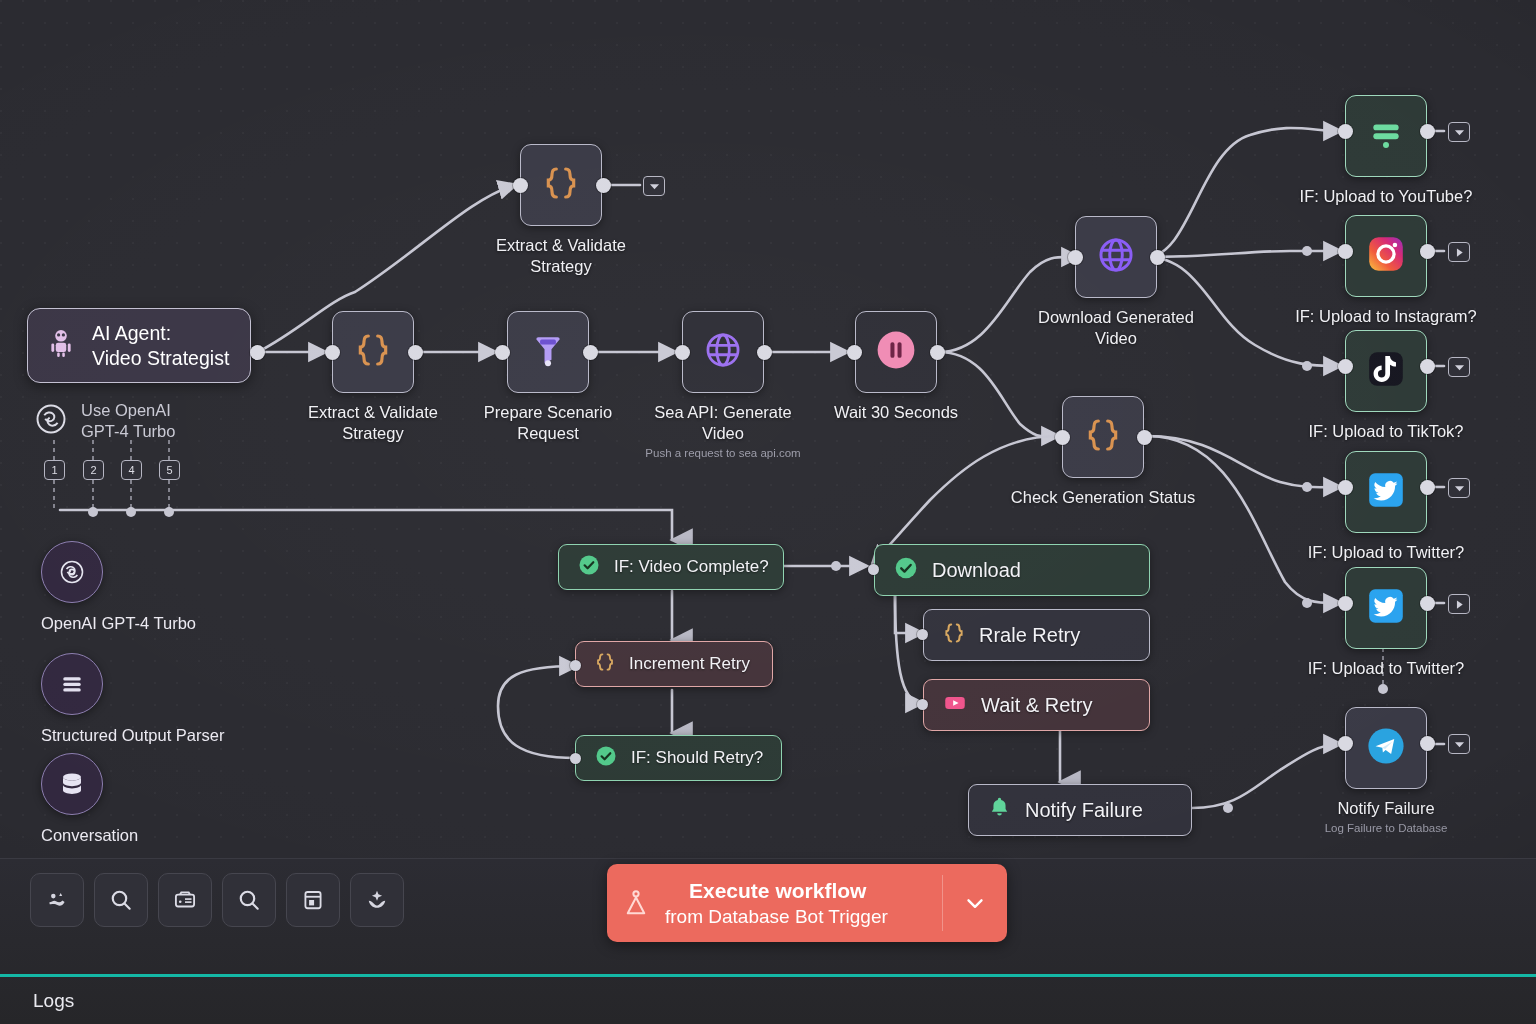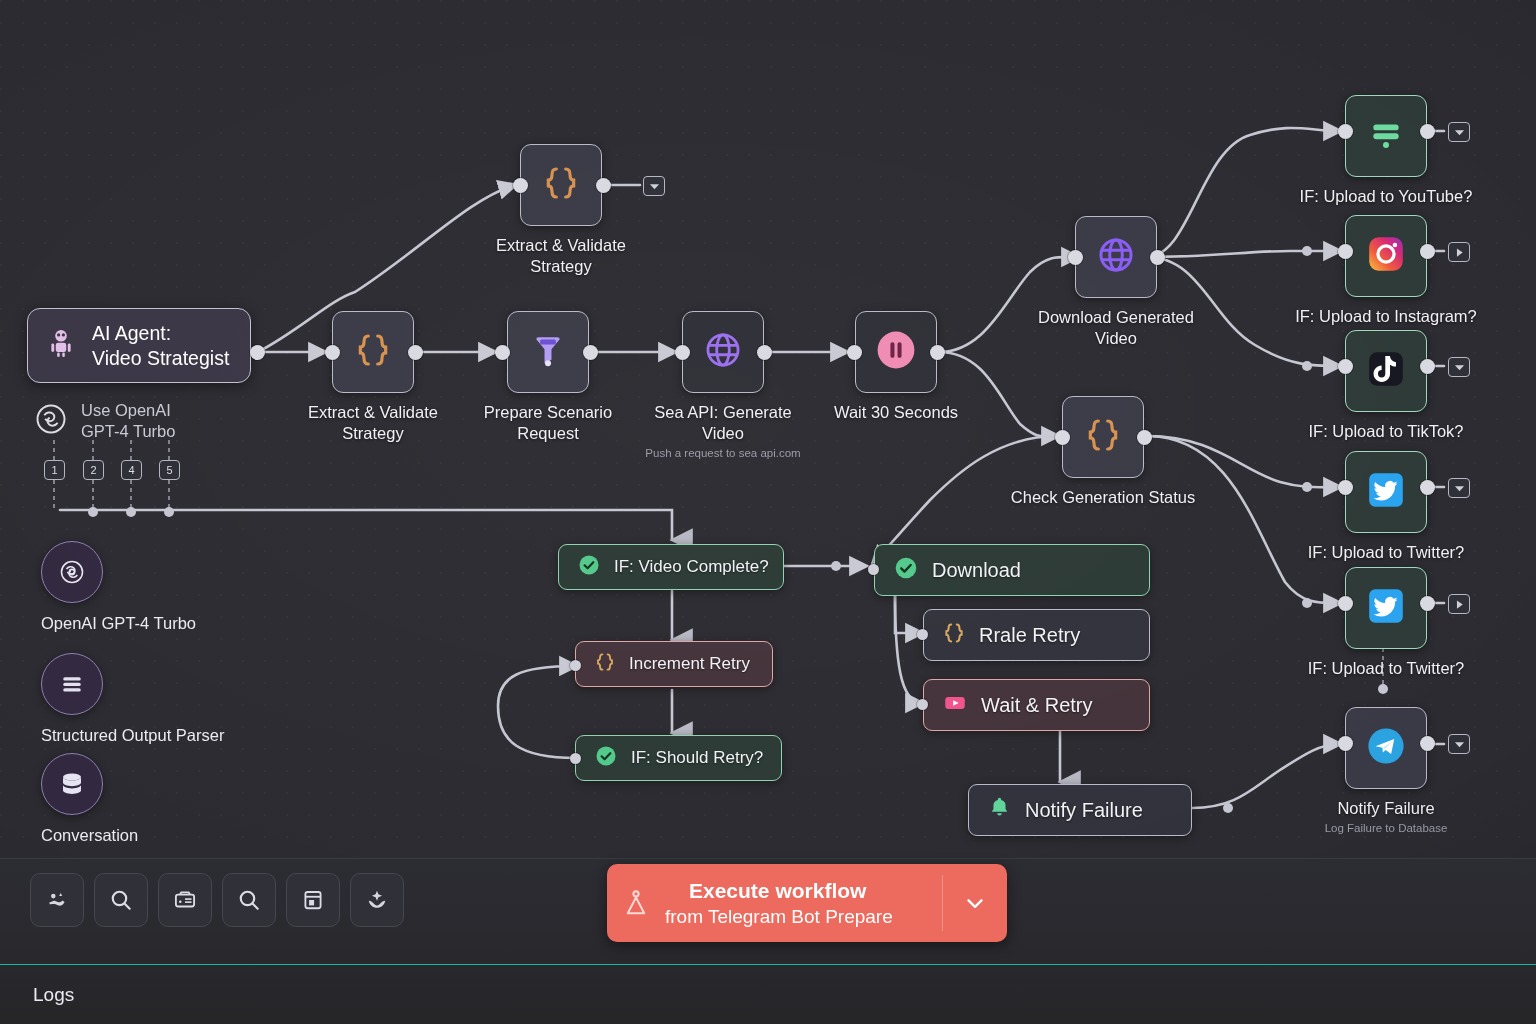--- a/index.html
+++ b/index.html
@@ -139,22 +139,22 @@
     box-shadow:0 3px 14px rgba(0,0,0,.45);
     cursor:pointer;
   }
   #execbtn .icon{ width:58px; display:flex; justify-content:center; }
   #execbtn .etxt{ flex:1; }
   #execbtn .e1{ font-size:21px; font-weight:700; color:#fff; line-height:26px;margin-left:24px; }
   #execbtn .e2{ font-size:19px; color:#fff; line-height:25px; }
   #execbtn .divider{ width:1px; height:56px; background:rgba(255,255,255,.28); }
   #execbtn .caret{ width:64px; display:flex; align-items:center; justify-content:center; }
   #logsbar{
-    position:absolute; left:0; right:0; bottom:0; height:60px;
-    border-top:1px solid #14b8a6;
+    position:absolute; left:0; right:0; bottom:0; height:50px;
+    border-top:3px solid #14b8a6;
     display:flex; align-items:center;
   }
   #logsbar .ltxt{ margin-left:33px; font-size:19px; color:#eaeaf0; }
 </style>
 </head>
 <body>
 
 <div id="canvas">
 
   <svg id="edges" viewBox="0 0 1536 1024">
@@ -652,21 +652,21 @@
 
 <div id="execbtn">
   <span class="icon">
     <svg width="30" height="30" viewBox="0 0 24 24" fill="none" stroke="#ffd9d4" stroke-width="1.6" stroke-linejoin="round">
       <circle cx="12" cy="4.6" r="2.1"></circle>
       <path d="M12 7.6 L5.4 20.2 H18.6 Z"></path>
     </svg>
   </span>
   <span class="etxt">
     <div class="e1">Execute workflow</div>
-    <div class="e2">from Telegram Bot Prepare</div>
+    <div class="e2">from Database Bot Trigger</div>
   </span>
   <span class="divider"></span>
   <span class="caret">
     <svg width="26" height="26" viewBox="0 0 24 24" fill="none" stroke="#fff" stroke-width="2.2" stroke-linecap="round" stroke-linejoin="round">
       <path d="M6 9.5 L12 15.5 L18 9.5"></path>
     </svg>
   </span>
 </div>
 
 <div id="logsbar">

